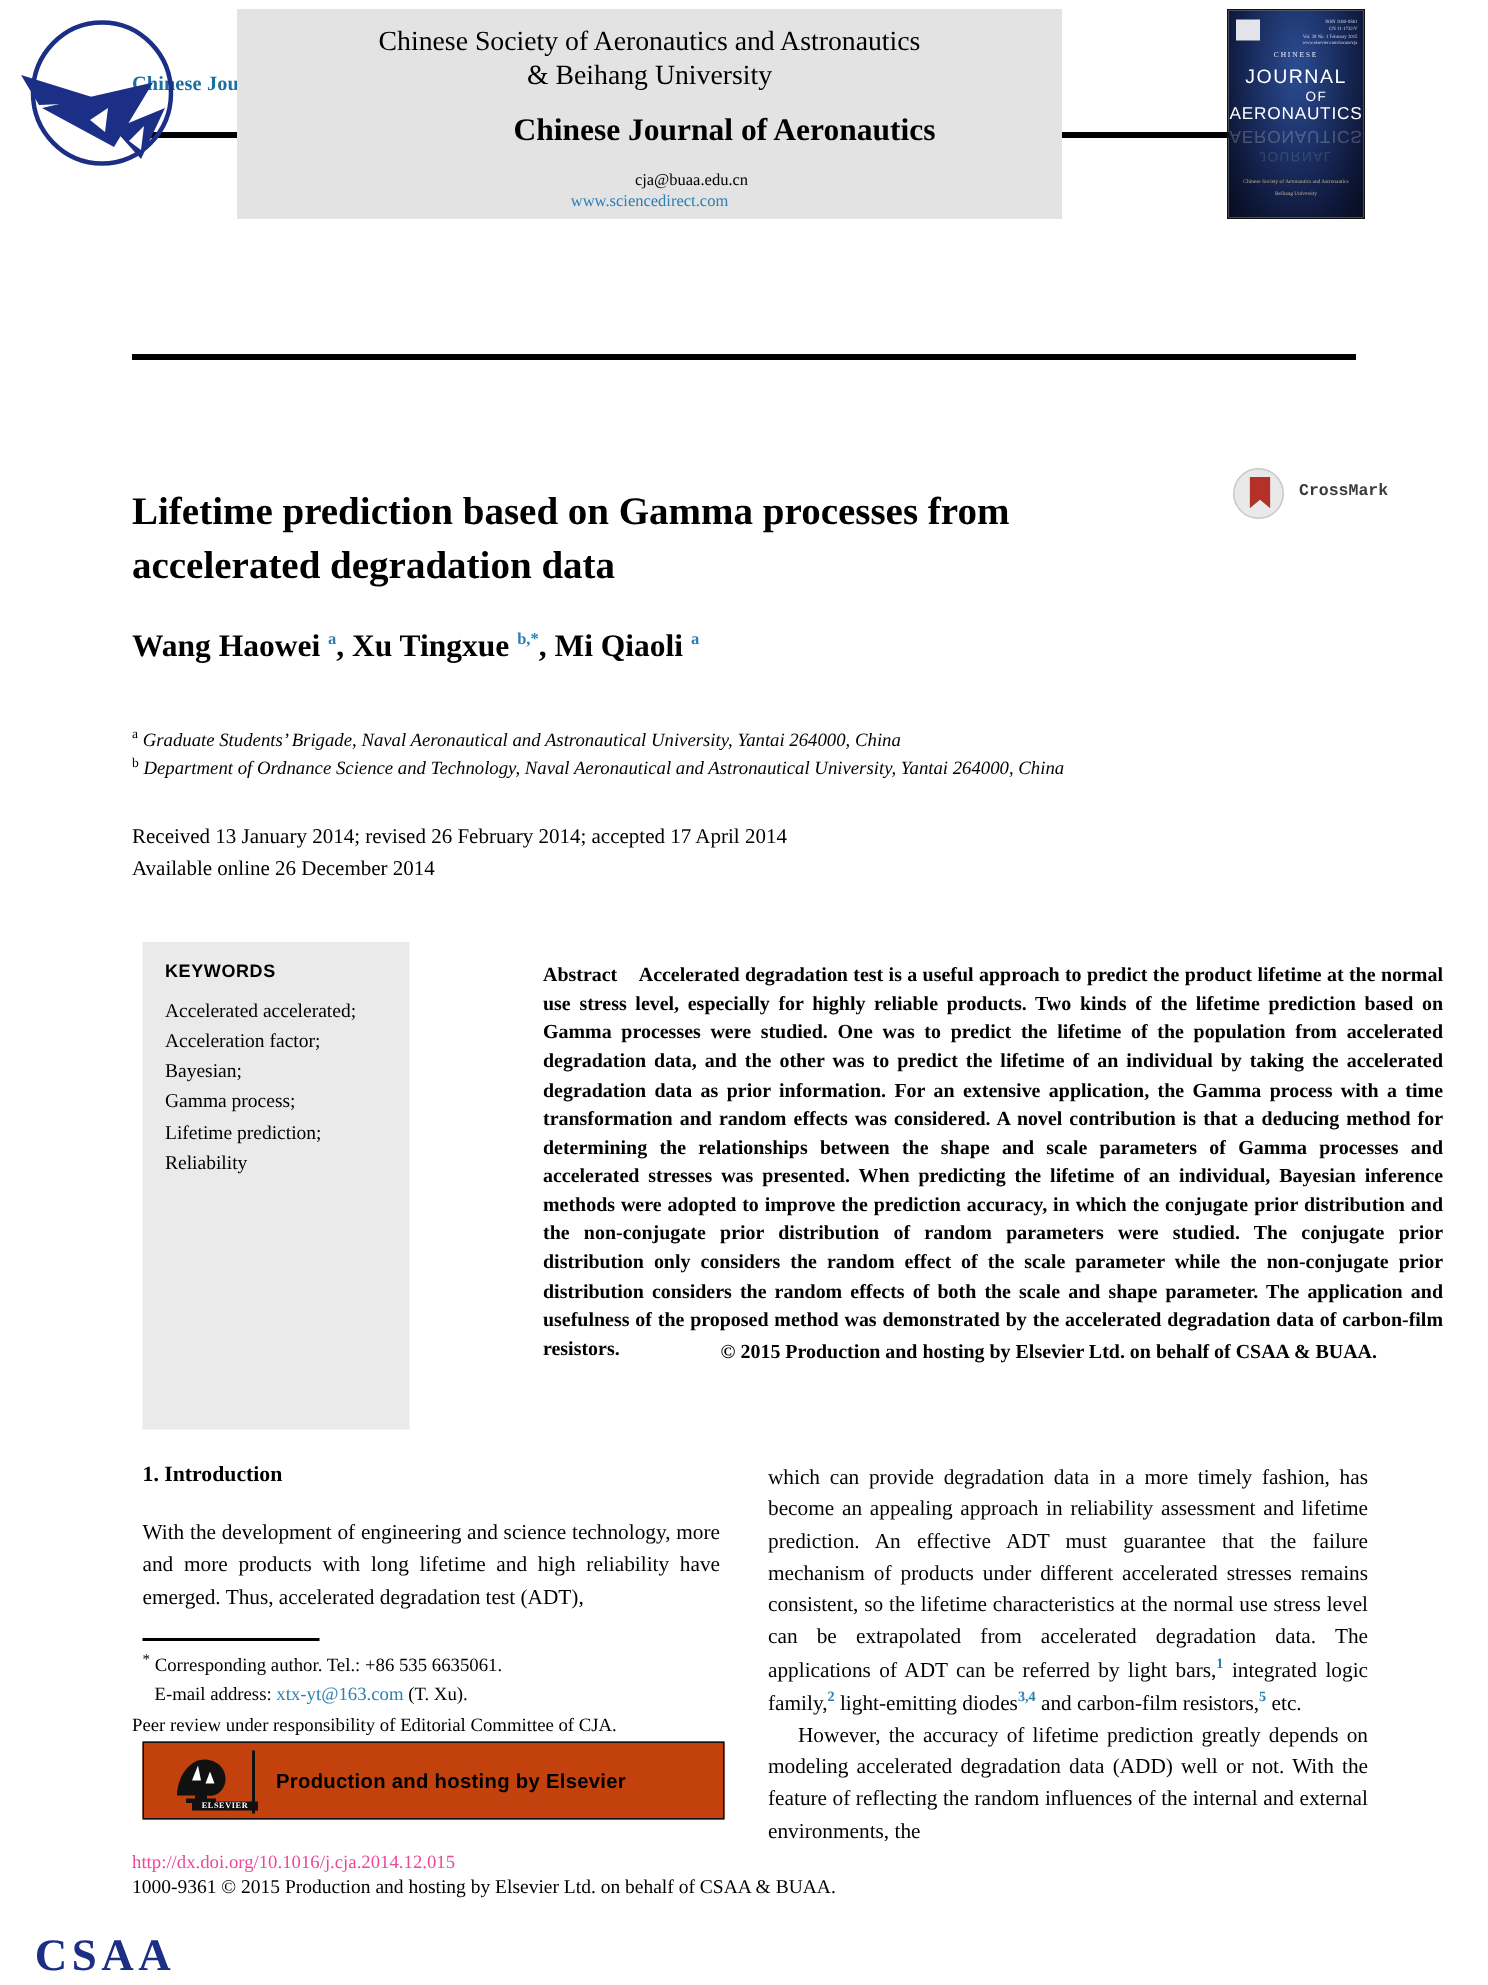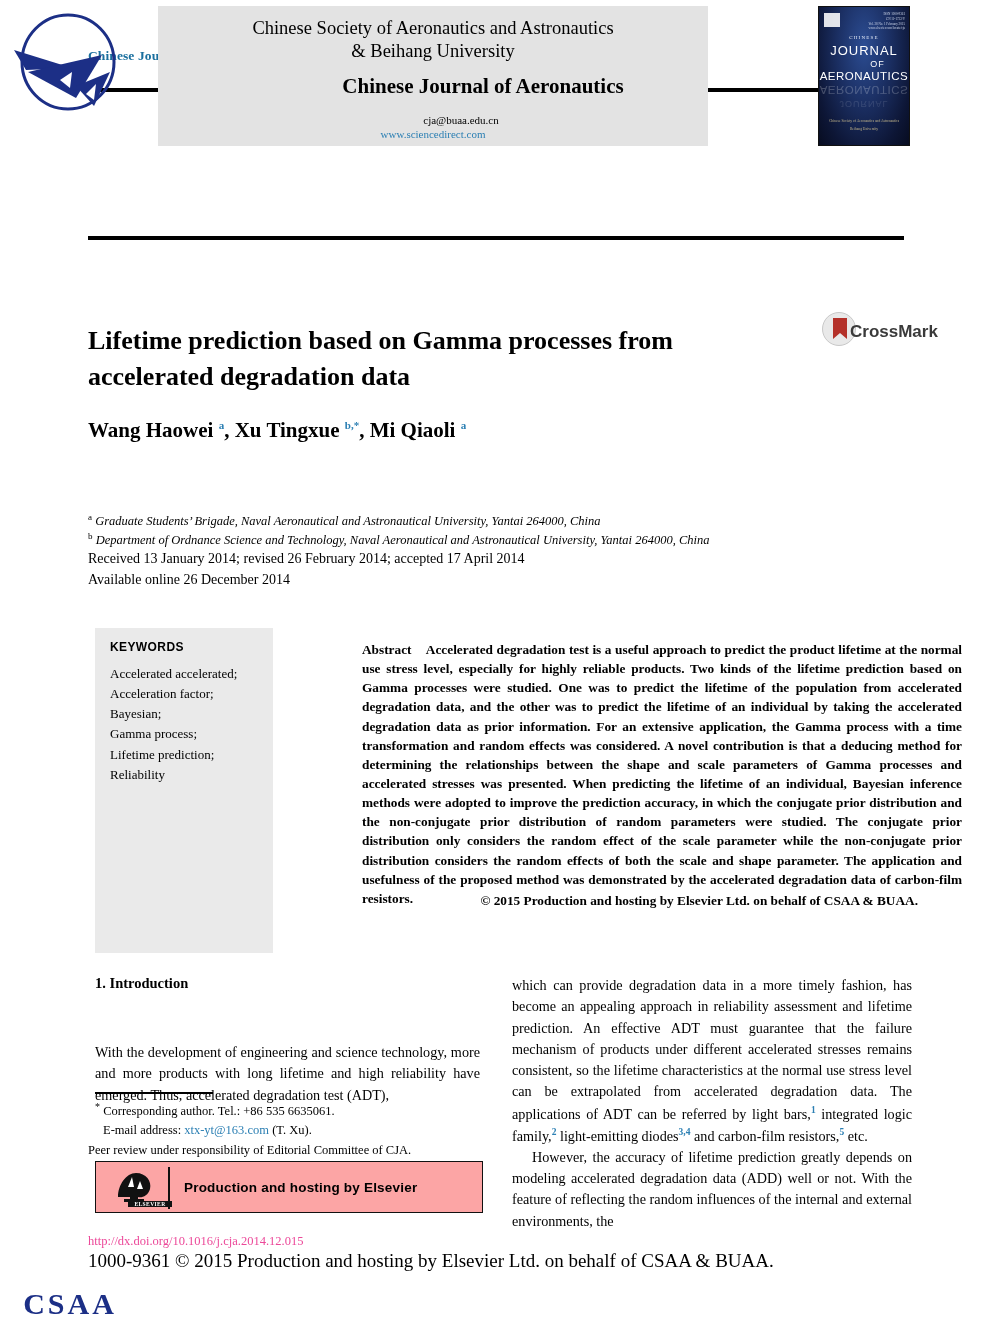--- a/index.html
+++ b/index.html
@@ -75,28 +75,28 @@
   }
   .crossmark { position:absolute; left:822px; top:312px; width:104px; height:36px; }
   .cm-circle {
     position:absolute; left:0; top:0; width:34px; height:34px; border-radius:50%;
     background:#e9e9e9; border:1px solid #c8c8c8;
   }
   .cm-ribbon {
     position:absolute; left:10px; top:5px; width:14px; height:21px; background:#b4312a;
     clip-path: polygon(0 0, 100% 0, 100% 100%, 50% 72%, 0 100%);
   }
-  .cm-label { position:absolute; left:28px; top:10px; font-size:17px; font-weight:bold; color:#3a3a3a;
-              font-family:Liberation Sans, sans-serif; }
+  .cm-label { position:absolute; left:44px; top:10px; font-size:11px; font-weight:bold; color:#3a3a3a;
+              font-family:Liberation Mono, monospace; }
 
   
   .authors { position:absolute; left:88px; top:418px; width:760px; font-size:21px; font-weight:bold; }
   .authors sup { font-size:11px; color:#2b7fb3; vertical-align:super; font-weight:bold; }
 
-  .affil { position:absolute; left:88px; width:820px; font-style:italic; font-size:12.5px; line-height:1.55;margin-top:28px; }
+  .affil { position:absolute; left:88px; width:820px; font-style:italic; font-size:12.5px; line-height:1.55; }
   .affil sup { font-style:normal; font-size:9px; vertical-align:super; }
   #affil-a { top:483px; }
   #affil-b { top:502px; }
 
   .dates { position:absolute; left:88px; top:548px; width:700px; font-size:14px; line-height:1.5; }
 
   
   .kw-box {
     position:absolute; left:95px; top:628px; width:178px; height:325px;
     background:#eaeaea;
@@ -113,50 +113,50 @@
   .copyright-line {
     position:absolute; left:318px; top:893px; width:600px; text-align:right;
     font-size:13.3px; font-weight:bold;
   }
 
   
   .sec-head {
     position:absolute; left:95px; top:975px; font-size:14.5px; font-weight:bold;
   }
   .col-left {
-    position:absolute; left:95px; top:1042px; width:385px;
+    position:absolute; left:95px; top:1012px; width:385px;
     font-size:14.2px; line-height:1.5; text-align:justify;
   }
   .col-right {
     position:absolute; left:512px; top:975px; width:400px;
     font-size:14.2px; line-height:1.5; text-align:justify;
   }
   .col-right sup { color:#2b7fb3; font-size:9.5px; font-weight:bold; }
   .indent { text-indent:20px; }
 
   
   .fn-rule { position:absolute; left:95px; top:1092px; width:118px; height:1.5px; background:#000; }
   .footnotes { position:absolute; left:95px; top:1099px; width:390px; font-size:12.5px; line-height:1.5; }
   .footnotes sup { vertical-align:super; font-size:10px; }
   .fn-link { color:#2b7fb3; }
   .peer-review { position:absolute; left:88px; top:1143px; width:400px; font-size:12.5px; }
 
   .els-box {
     position:absolute; left:95px; top:1161px; width:388px; height:52px;
-    border:1.5px solid #111; background:#fca5a5;
+    border:1.5px solid #111; background:#c2410c;
   }
   .els-tree { position:absolute; left:16px; top:5px; width:44px; height:42px; }
   .els-divider { position:absolute; left:72px; top:5px; width:1.5px; height:42px; background:#111; }
   .els-text { position:absolute; left:88px; top:18px; font-size:13.5px; font-weight:bold;
               font-family:"Liberation Sans", sans-serif; letter-spacing:.2px; }
   .els-word { position:absolute; left:16px; bottom:2px; width:44px; text-align:center;
               font-size:5.5px; font-weight:bold; color:#fff; background:#111; letter-spacing:.4px; }
 
   .doi { position:absolute; left:88px; top:1234px; font-size:12.5px; color:#ec4899; }
-  .issn-line { position:absolute; left:88px; top:1250px; font-size:19px; }
+  .issn-line { position:absolute; left:88px; top:1250px; font-size:13px; }
 </style>
 </head>
 <body>
 
 <div class="page">
 
   <div class="running-head">Chinese Journal of Aeronautics, (2015),28(1): 172–179</div>
 
   <div class="masthead">
     <div class="masthead-rule-top"></div>

